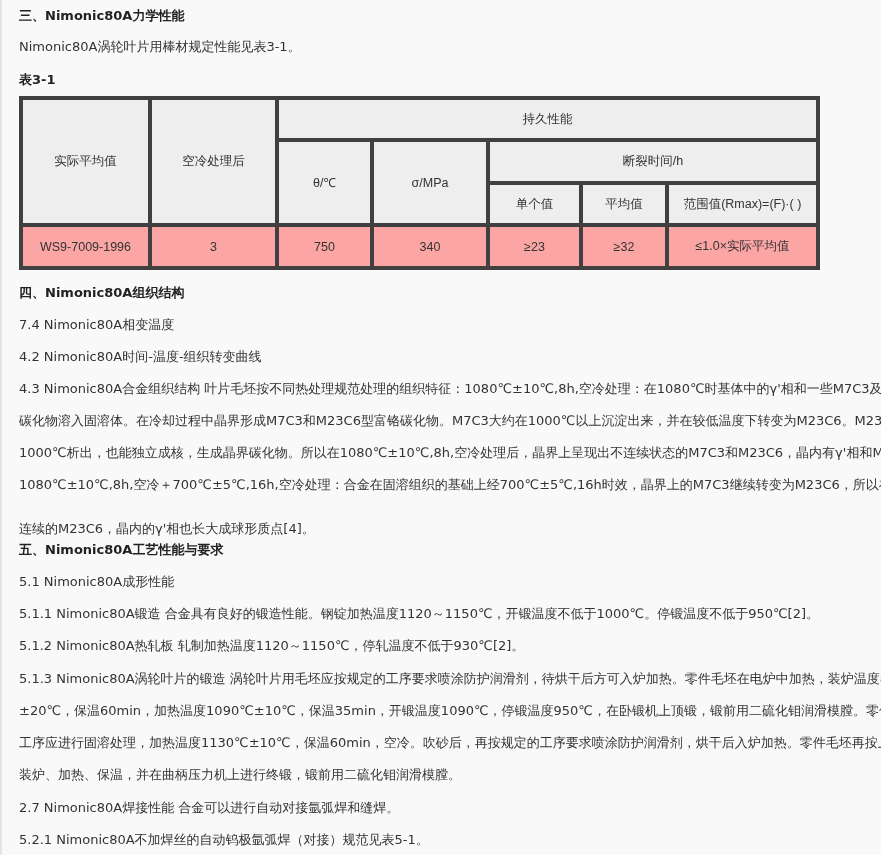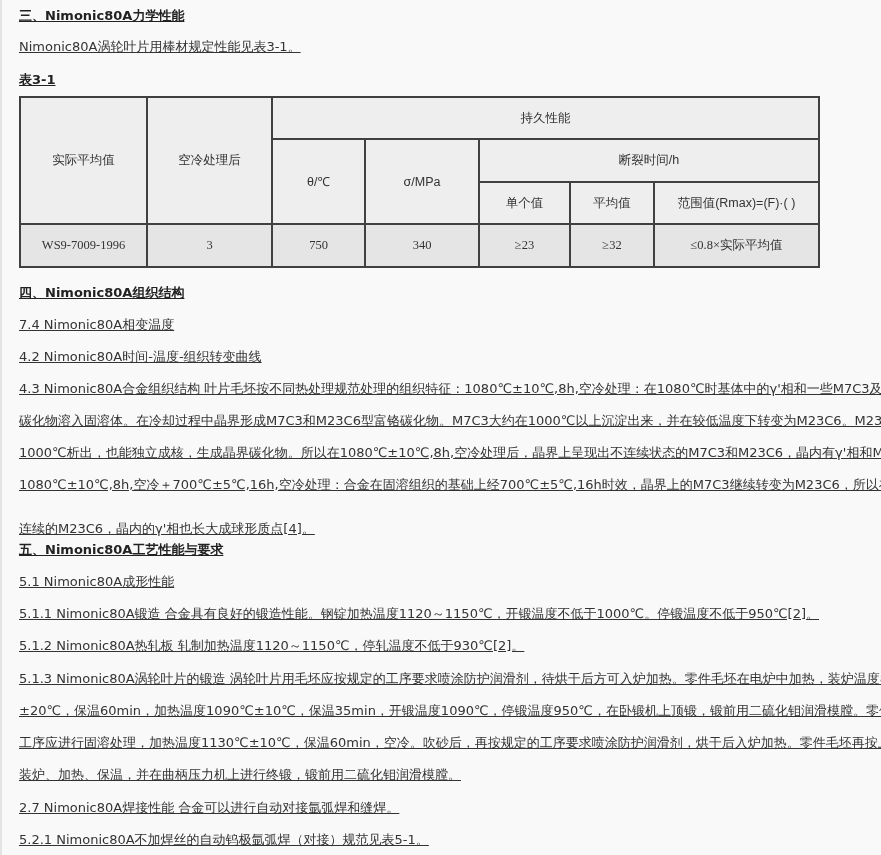--- a/index.html
+++ b/index.html
@@ -6,32 +6,32 @@
   body {
     width: 881px; height: 855px; overflow: hidden;
     background: #f9f9f9;
     font-family: "DejaVu Sans", "Liberation Sans", sans-serif;
     color: #333333;
     font-size: 13px;
     position: relative;
   }
   .left-rule { position: absolute; left: 0; top: 0; width: 2px; height: 855px; background: #e3e3e3; }
   .content { position: absolute; left: 19px; top: 0; width: 850px; }
-  .line { position: absolute; left: 0; white-space: nowrap; line-height: 16px; text-decoration: underline; }
+  .line { position: absolute; left: 0; white-space: nowrap; line-height: 16px; }
   .h { font-weight: bold; color: #222; }
   table.spec {
     position: absolute; left: 0; top: 96px;
     width: 801px; border-collapse: collapse;
     font-family: "Liberation Sans", sans-serif; font-size: 12.5px; color: #333;
   }
   table.spec td {
-    border: 2px solid #404040; text-align: center; padding: 0;
+    border: 4px solid #404040; text-align: center; padding: 0;
   }
   table.spec .hd { background: #eeeeee; }
-  table.spec .bd { background: #e5e5e5; font-family: Liberation Serif, serif; }
+  table.spec .bd { background: #fca5a5; }
 </style>
 </head>
 <body>
 
 <div class="left-rule"></div>
 
 <div class="content">
   <div class="line h" style="top:8px">三、Nimonic80A力学性能</div>
   <div class="line" style="top:39px">Nimonic80A涡轮叶片用棒材规定性能见表3-1。</div>
   <div class="line h" style="top:72px">表3-1</div>
@@ -53,21 +53,21 @@
       <td class="hd" style="width:82px">平均值</td>
       <td class="hd">范围值(Rmax)=(F)·(   )</td>
     </tr>
     <tr style="height:43px">
       <td class="bd">WS9-7009-1996</td>
       <td class="bd">3</td>
       <td class="bd">750</td>
       <td class="bd">340</td>
       <td class="bd">≥23</td>
       <td class="bd">≥32</td>
-      <td class="bd">≤0.8×实际平均值</td>
+      <td class="bd">≤1.0×实际平均值</td>
     </tr>
   </tbody>
     </table>
 
   <div class="line h" style="top:285px">四、Nimonic80A组织结构</div>
   <div class="line" style="top:317px">7.4 Nimonic80A相变温度</div>
   <div class="line" style="top:349px">4.2 Nimonic80A时间-温度-组织转变曲线</div>
   <div class="line" style="top:381px">4.3 Nimonic80A合金组织结构 叶片毛坯按不同热处理规范处理的组织特征：1080℃±10℃,8h,空冷处理：在1080℃时基体中的γ'相和一些M7C3及M23C6型晶界</div>
   <div class="line" style="top:413px">碳化物溶入固溶体。在冷却过程中晶界形成M7C3和M23C6型富铬碳化物。M7C3大约在1000℃以上沉淀出来，并在较低温度下转变为M23C6。M23C6在750～</div>
   <div class="line" style="top:445px">1000℃析出，也能独立成核，生成晶界碳化物。所以在1080℃±10℃,8h,空冷处理后，晶界上呈现出不连续状态的M7C3和M23C6，晶内有γ'相和MC。</div>

